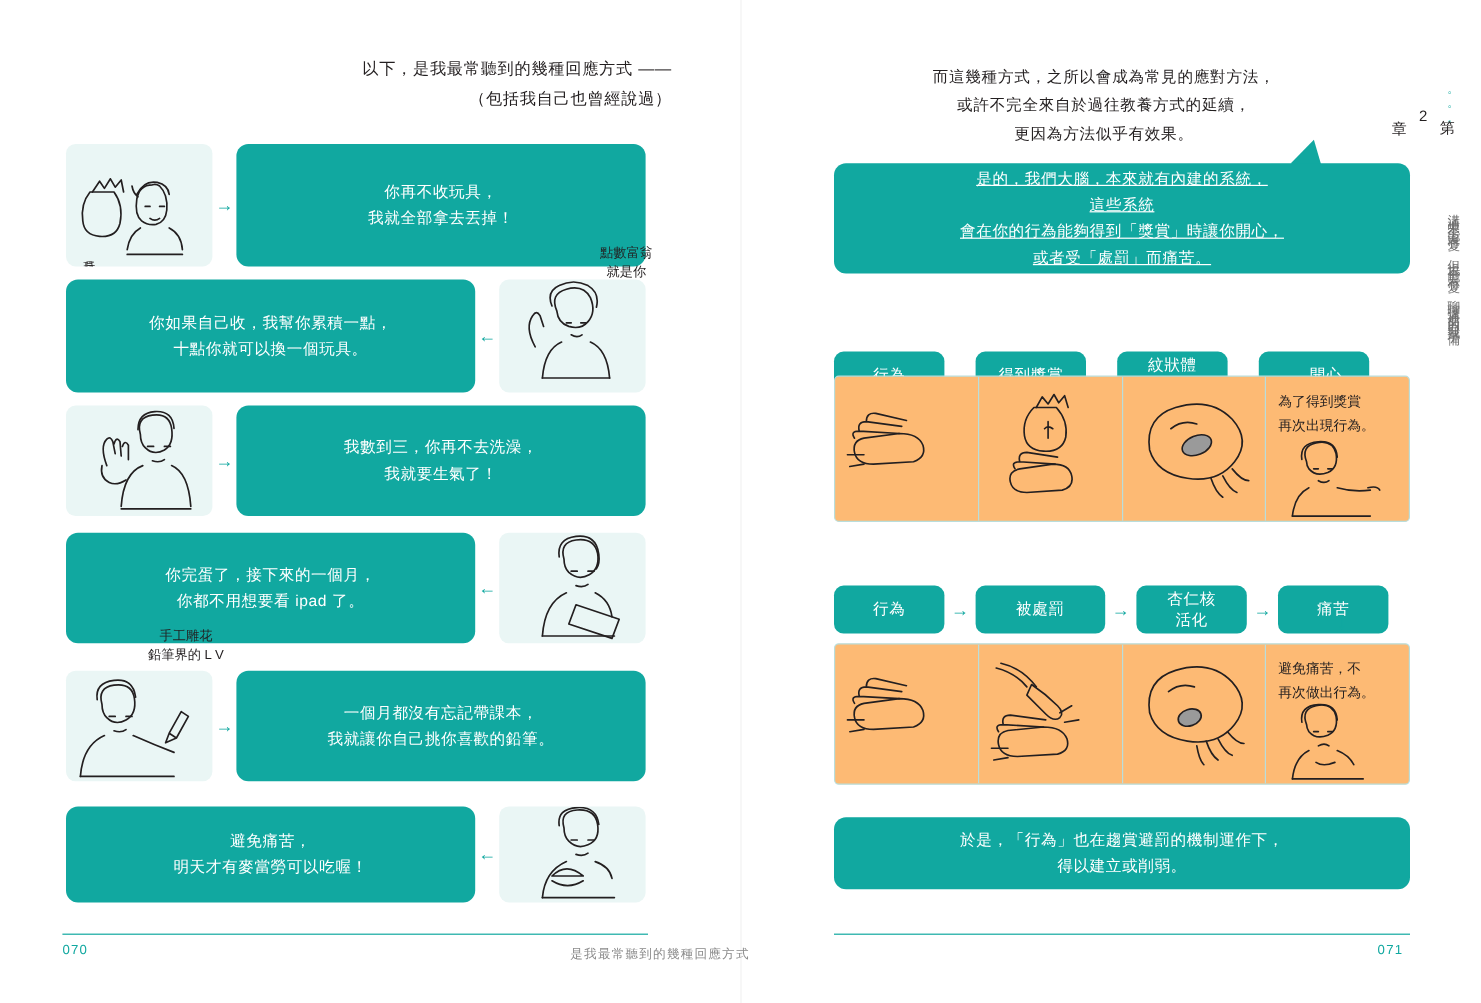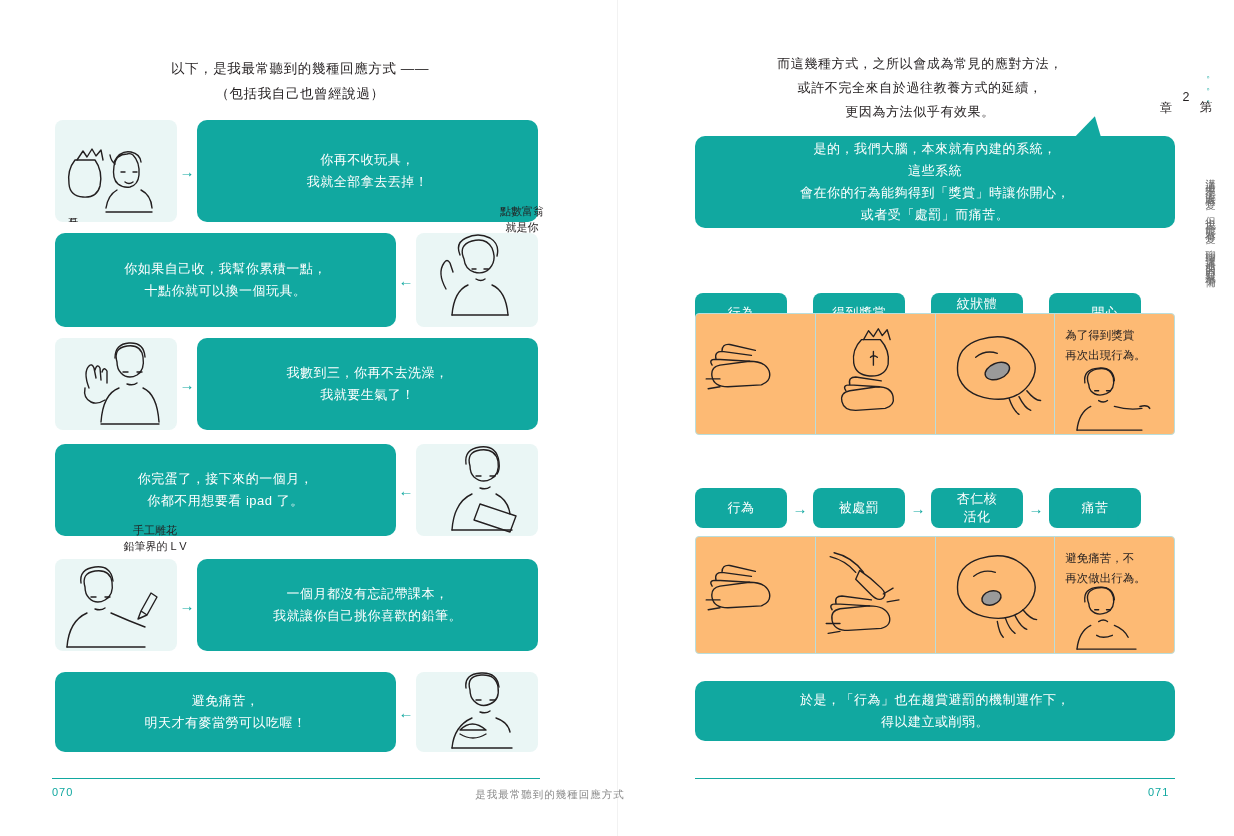--- a/index.html
+++ b/index.html
@@ -32,21 +32,21 @@
   }
   .arrow-r, .arrow-l, .arrow-d {
     color: #11a8a0;
     font-size: 15px;
     display: flex; align-items: center; justify-content: center;
   }
 
   
   .lp-head {
     position: absolute; left: 40px; top: 46px; width: 520px;
-    text-align: center; font-size: 13.5px; line-height: 1.85; letter-spacing: .6px; margin-top: 11px;
+    text-align: right; font-size: 13.5px; line-height: 1.85; letter-spacing: .6px;
   }
   .row { position: absolute; display: flex; }
 
   
   #l-row1 { left: 55px; top: 120px; width: 483px; height: 102px; }
   #l-row2 { left: 55px; top: 233px; width: 483px; height: 94px; }
   #l-row3 { left: 55px; top: 338px; width: 483px; height: 92px; }
   #l-row4 { left: 55px; top: 444px; width: 483px; height: 92px; }
   #l-row5 { left: 55px; top: 559px; width: 483px; height: 92px; }
   #l-row6 { left: 55px; top: 672px; width: 483px; height: 80px; }
@@ -298,21 +298,21 @@
   <div class="folio" id="folio-l">070</div>
   <div class="book-title">是我最常聽到的幾種回應方式</div>
 
   <div class="rp-head">
     <div>而這幾種方式，之所以會成為常見的應對方法，</div>
     <div>或許不完全來自於過往教養方式的延續，</div>
     <div>更因為方法似乎有效果。</div>
   </div>
 
   <div class="speech-tail"></div>
-  <div class="speech bubble" style="white-space:pre-line;">是的，我們大腦，本來就有內建的系統，
+  <div class="speech bubble" style="white-space:pre-line;text-decoration:underline;">是的，我們大腦，本來就有內建的系統，
 這些系統
 會在你的行為能夠得到「獎賞」時讓你開心，
 或者受「處罰」而痛苦。</div>
 
   <div class="chip-row" style="left:695px; top:260px; width:480px; height:42px;">
     <div class="chip" style="width:92px;height:40px;white-space:pre-line;">行為</div>
     <div class="arrow-r" style="width:26px;">→</div>
     <div class="chip" style="width:92px;height:40px;white-space:pre-line;">得到獎賞</div>
     <div class="arrow-r" style="width:26px;">→</div>
     <div class="chip" style="width:92px;height:40px;white-space:pre-line;">紋狀體
@@ -365,21 +365,21 @@
         </g>
       </svg>
       <div class="panel-text" style="white-space:pre-line;">為了得到獎賞
 再次出現行為。</div>
     </div>
   </div>
 
   <div class="chip-row" style="left:695px; top:455px; width:480px; height:42px;">
     <div class="chip" style="width:92px;height:40px;white-space:pre-line;">行為</div>
     <div class="arrow-r" style="width:26px;">→</div>
-    <div class="chip" style="width:92px;height:40px;white-space:pre-line;">被處罰</div>
+    <div class="chip" style="width:108px;height:40px;white-space:pre-line;">被處罰</div>
     <div class="arrow-r" style="width:26px;">→</div>
     <div class="chip" style="width:92px;height:40px;white-space:pre-line;">杏仁核
 活化</div>
     <div class="arrow-r" style="width:26px;">→</div>
     <div class="chip" style="width:92px;height:40px;white-space:pre-line;">痛苦</div>
   </div>
 
   <div class="arrow-d" style="position:absolute;left:1108px;top:500px;width:20px;height:36px;font-size:18px;">↓</div>
 
   <div class="panel-row" style="left:695px; top:536px; width:480px; height:118px;">

